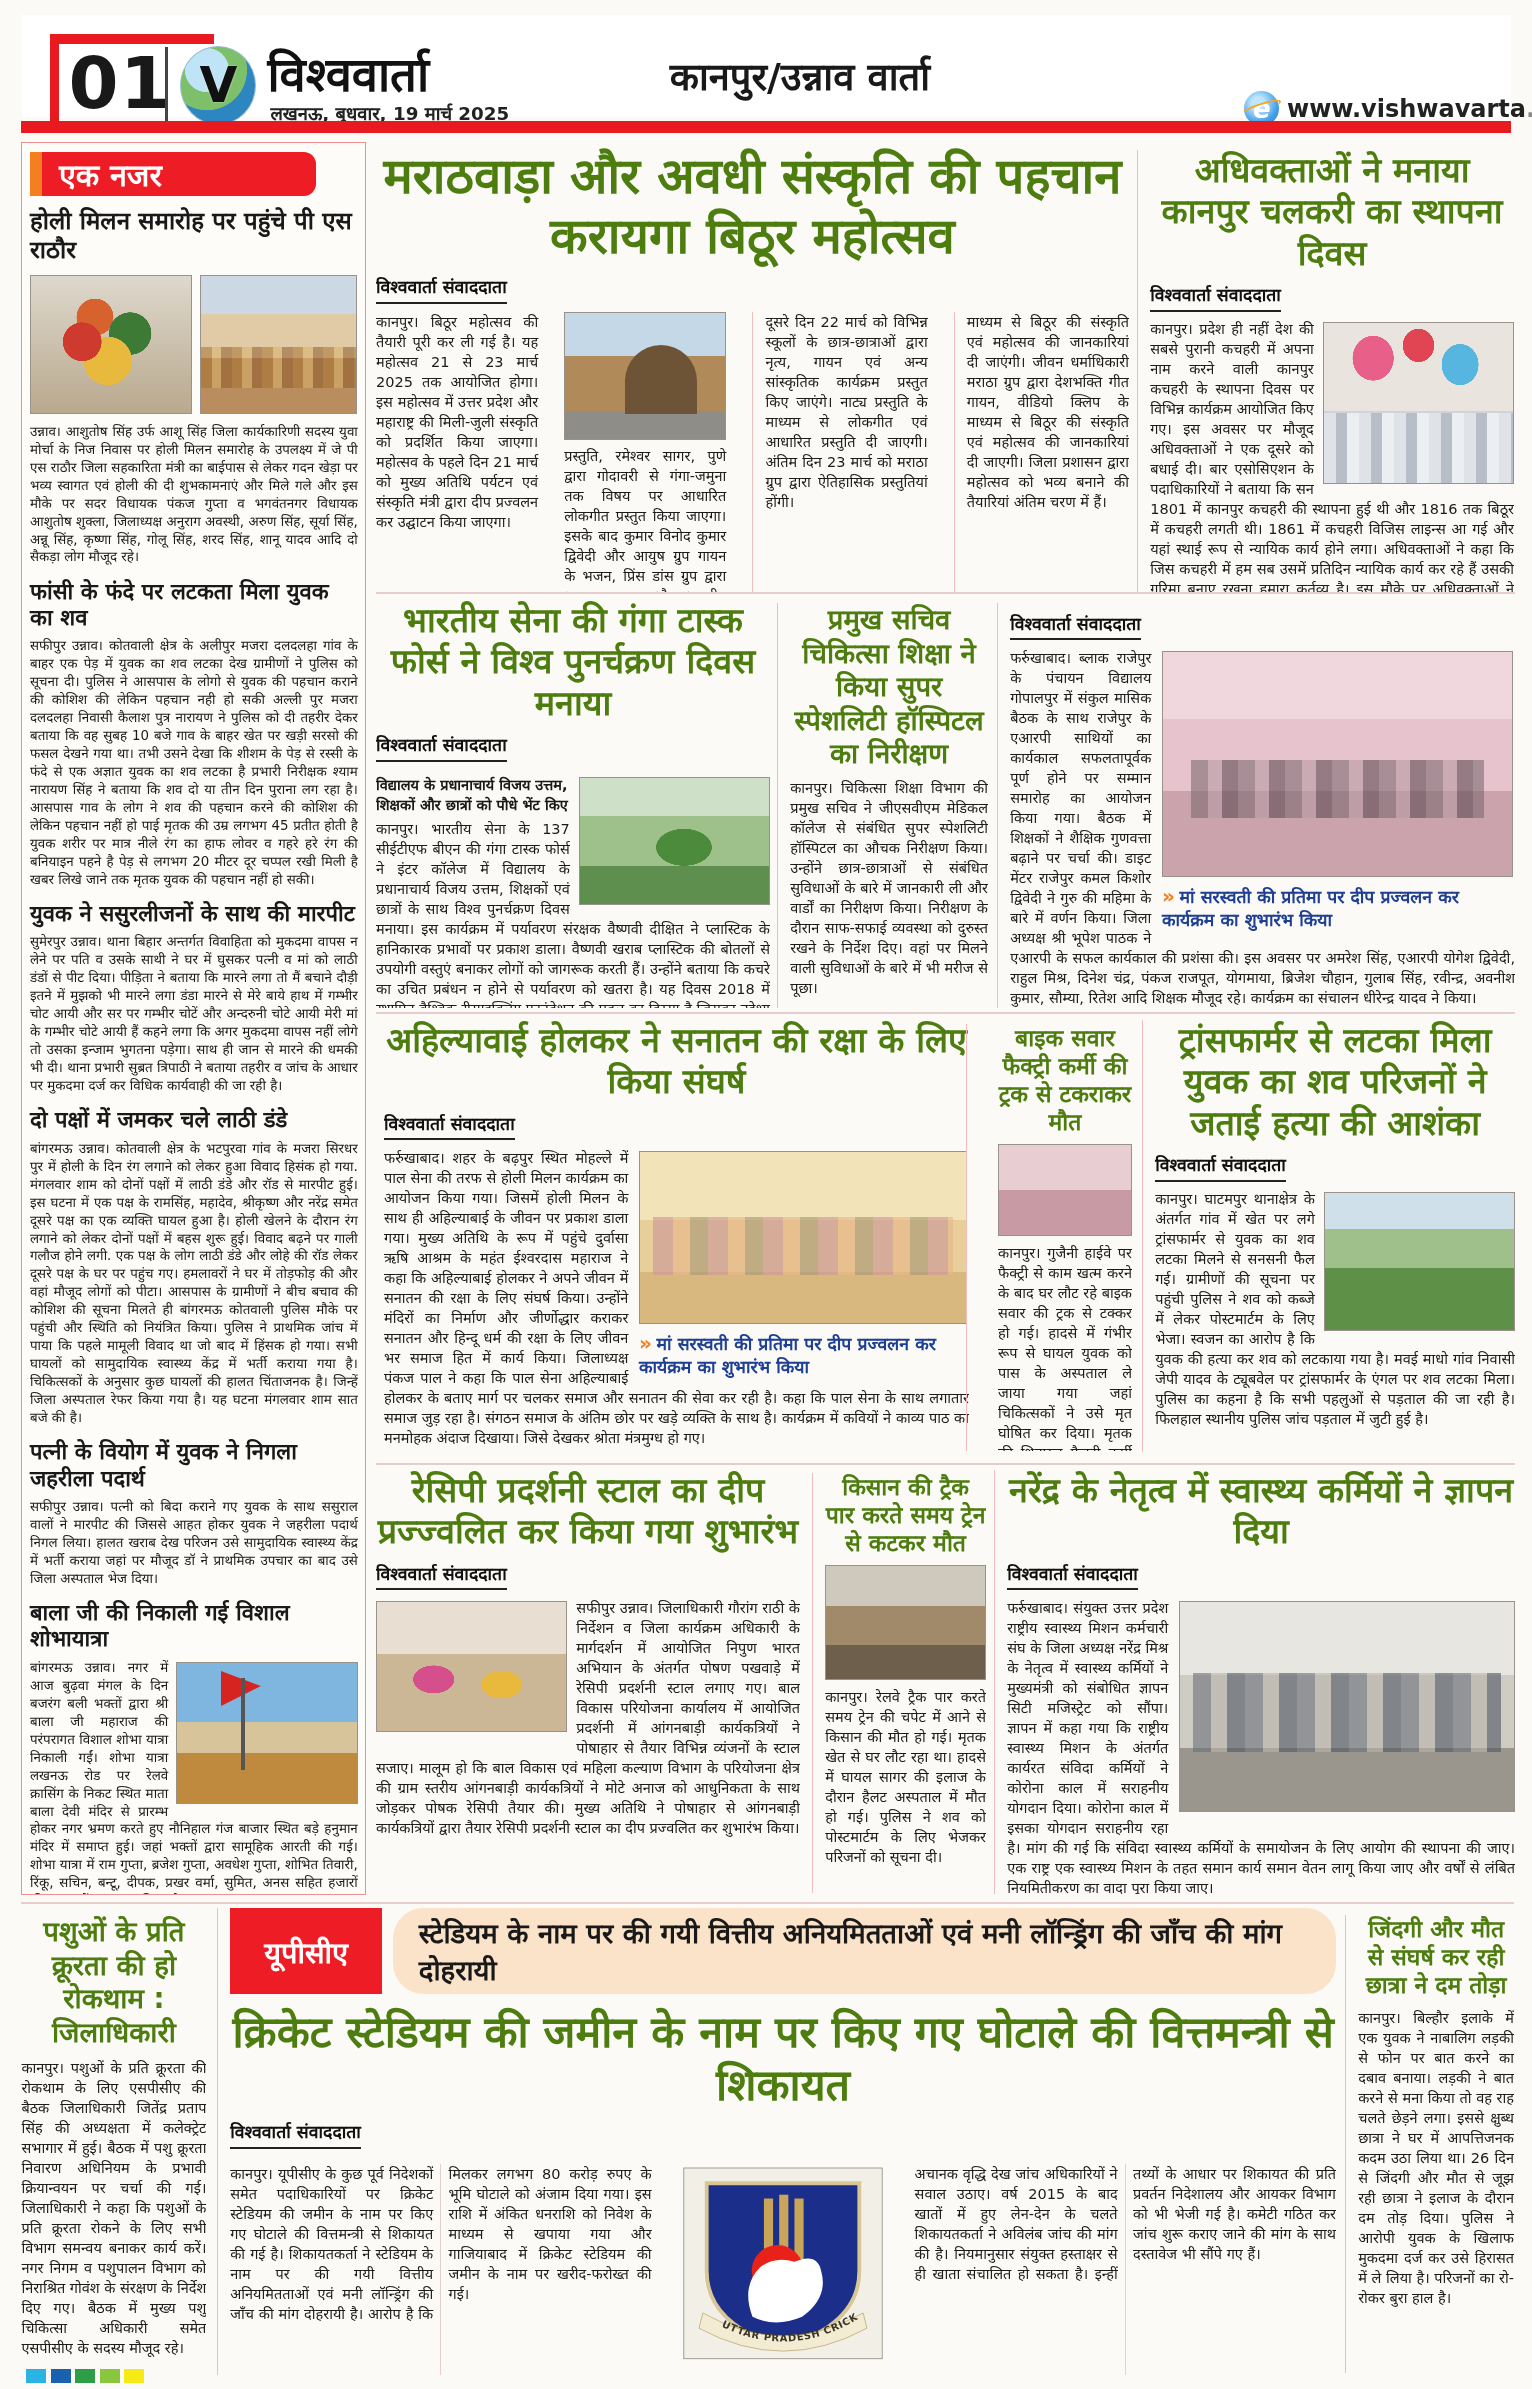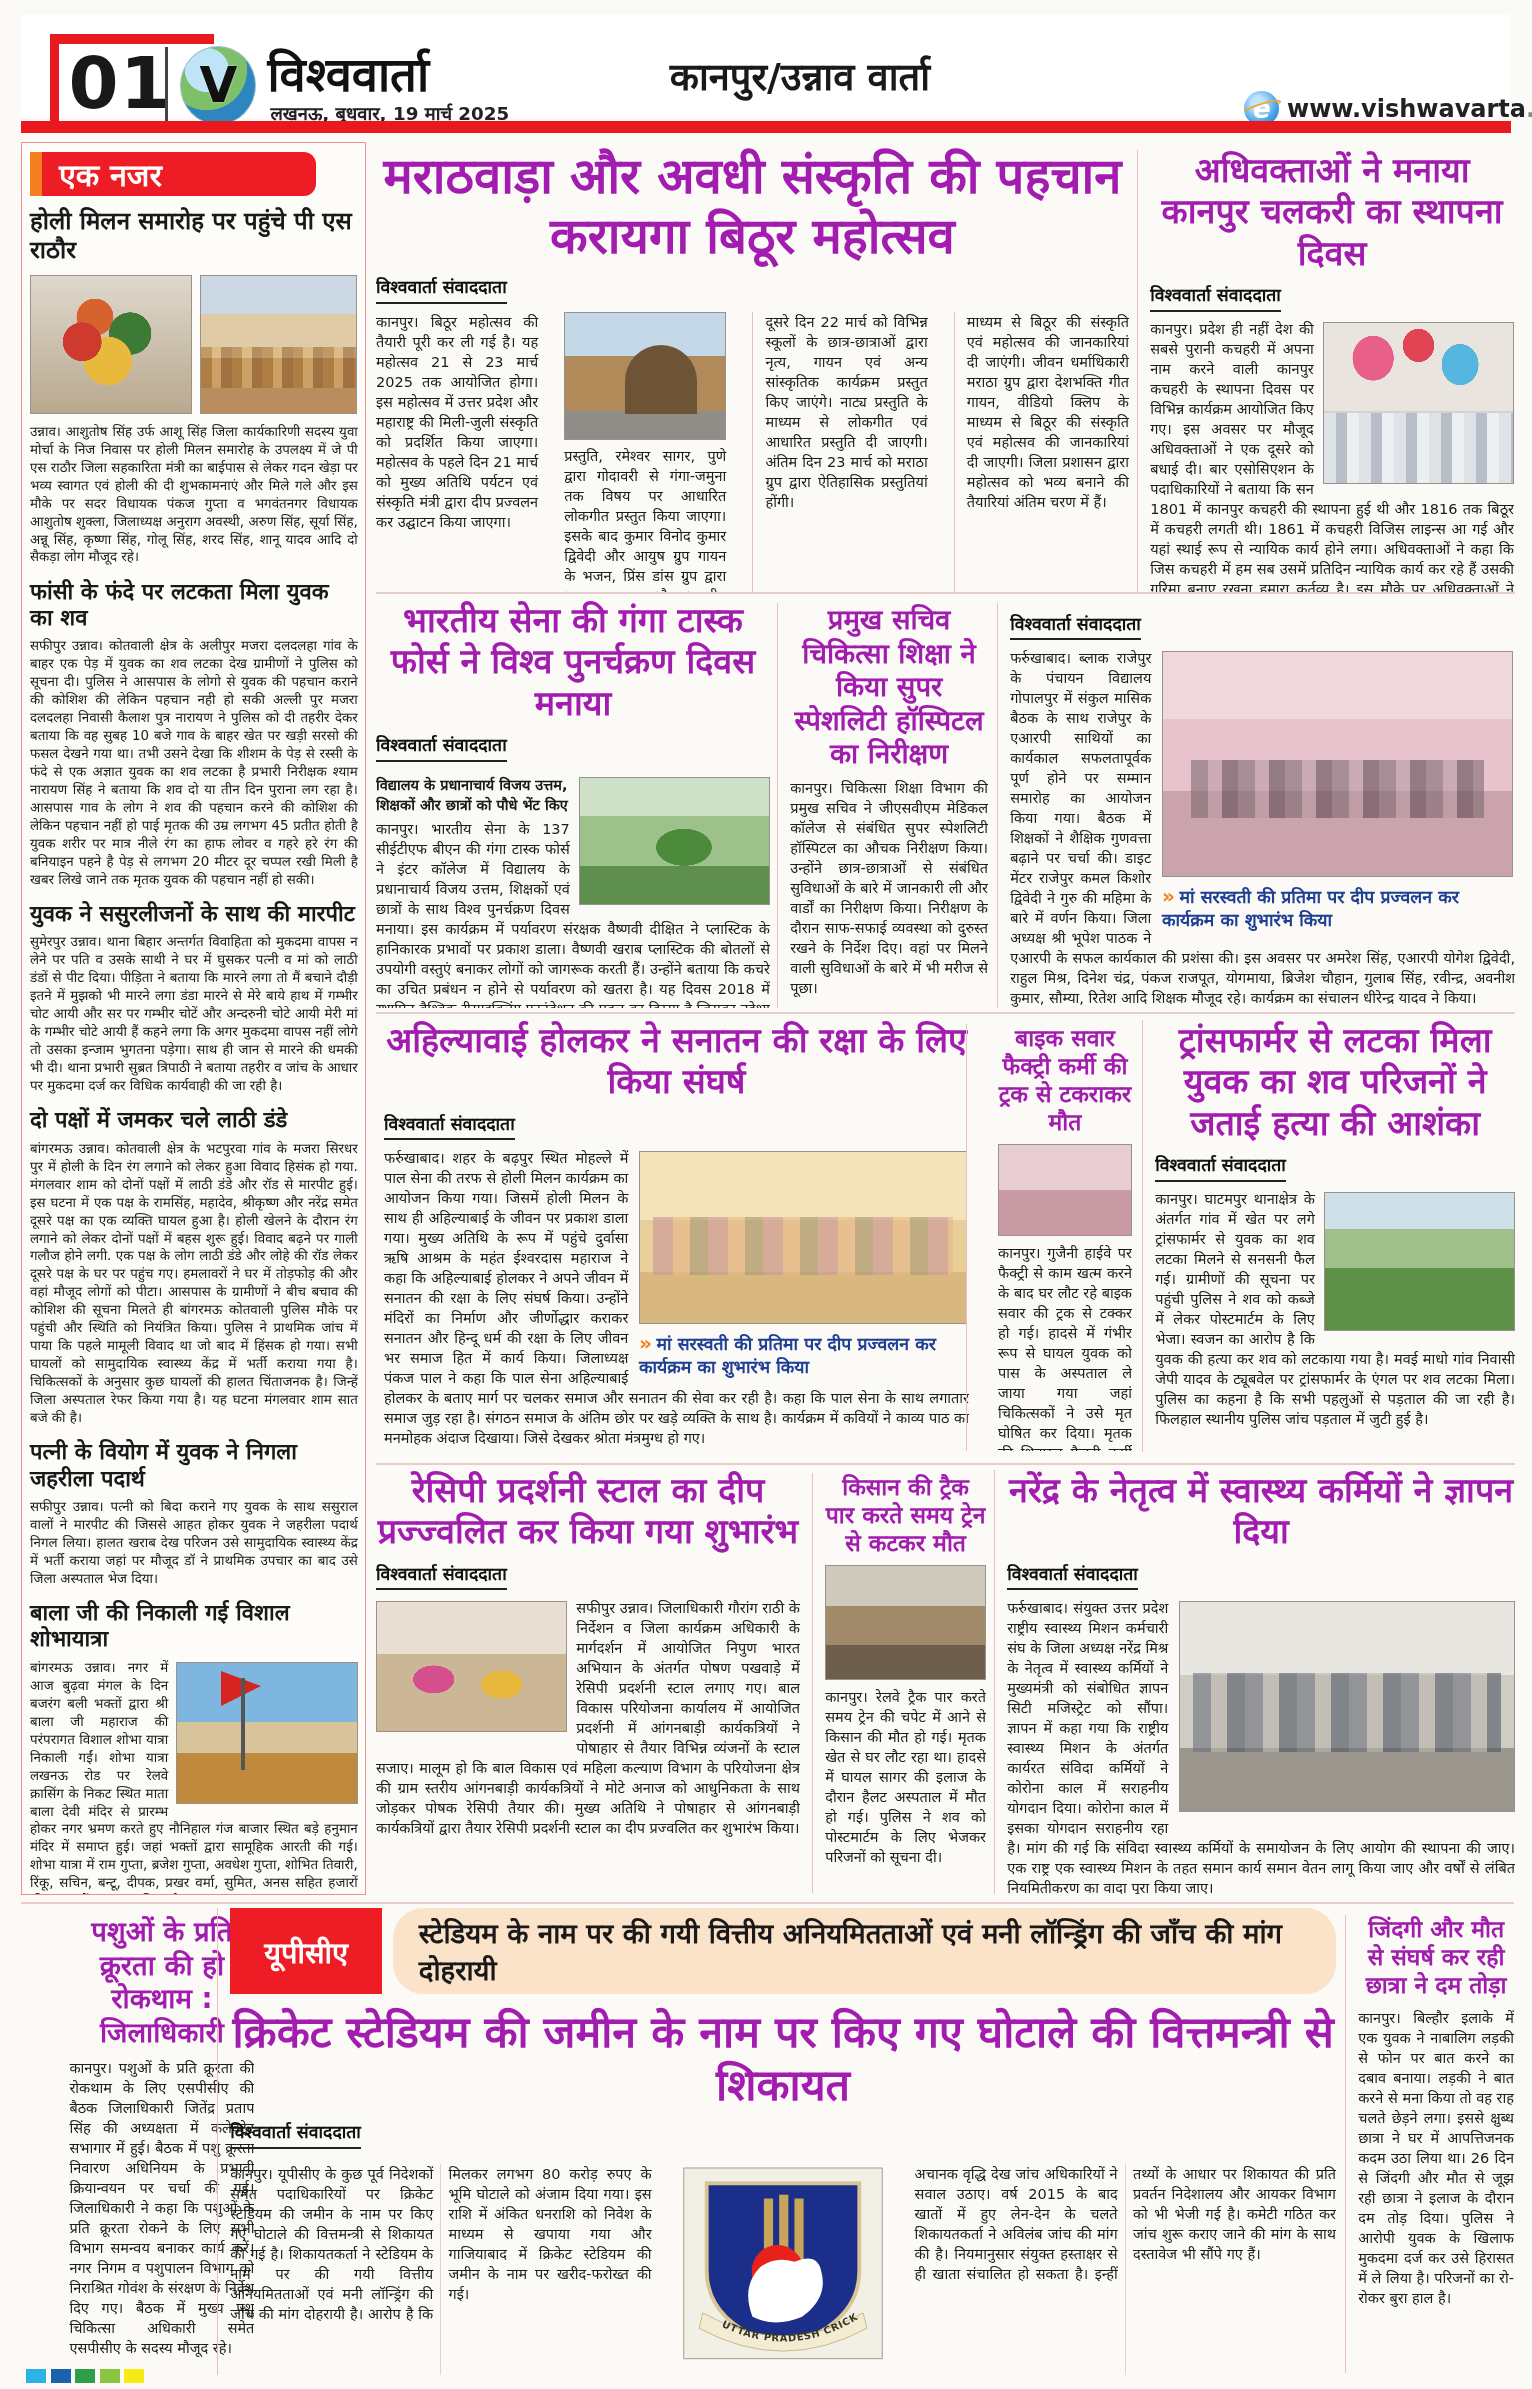--- a/index.html
+++ b/index.html
@@ -28,21 +28,21 @@
     display:flex; align-items:center; justify-content:center; }
   .ie-icon i { font-style:italic; font-weight:bold; color:#fff; font-size:26px; line-height:1; }
   .ie-icon b { position:absolute; left:-3.1px; top:12.2px; width:41px; height:9.2px; border-radius:50%;
     border:2.3px solid #f5a623; border-left-color:transparent; border-bottom-color:transparent; transform:rotate(-18deg); }
   .website .url { font-size:24px; font-weight:bold; color:#222; }
   .website .url em { font-style:normal; color:#8a8a8a; }
   .red-rule { position:absolute; left:21.4px; top:121px; width:1490px; height:11.5px; background:#e8191f; }
 
   
   .art { position:absolute; overflow:hidden; }
-  .hl { font-weight:bold; color:#a21caf; text-align:center; line-height:1.22; }
+  .hl { font-weight:bold; color:#4d7c0f; text-align:center; line-height:1.22; }
   .h-xl { font-size:49px; }
   .h-lg { font-size:34px; }
   .h-md { font-size:27.5px; }
   .h-sm { font-size:23px; }
   .byline { display:inline-block; font-size:17.6px; font-weight:bold; color:#111;
     border-bottom:2.3px solid #222; padding-bottom:3.8px; margin:7.6px 0 7.6px; }
   .body-t { font-size:14.5px; line-height:1.38; text-align:justify; color:#1b1b1b; }
   .body-s { font-size:13.4px; line-height:1.34; text-align:justify; color:#1b1b1b; }
   .cols-2 { column-count:2; column-gap:15.3px; column-rule:0.8px solid #e7cfcf; }
   .rule-l { border-left:1.5px solid #f0bcbc; padding-left:12.2px; }
@@ -293,21 +293,21 @@
       <div class="photo ph-meeting" style="float:right; margin:3.1px 0 6.1px 10.7px;"></div>
       <div class="body-t">फर्रुखाबाद। संयुक्त उत्तर प्रदेश राष्ट्रीय स्वास्थ्य मिशन कर्मचारी संघ के जिला अध्यक्ष नरेंद्र मिश्र के नेतृत्व में स्वास्थ्य कर्मियों ने मुख्यमंत्री को संबोधित ज्ञापन सिटी मजिस्ट्रेट को सौंपा। ज्ञापन में कहा गया कि राष्ट्रीय स्वास्थ्य मिशन के अंतर्गत कार्यरत संविदा कर्मियों ने कोरोना काल में सराहनीय योगदान दिया। कोरोना काल में इसका योगदान सराहनीय रहा है। मांग की गई कि संविदा स्वास्थ्य कर्मियों के समायोजन के लिए आयोग की स्थापना की जाए। एक राष्ट्र एक स्वास्थ्य मिशन के तहत समान कार्य समान वेतन लागू किया जाए और वर्षों से लंबित नियमितीकरण का वादा पूरा किया जाए।</div>
       <div class="cap-blue" style="margin-top:7.6px;">
         <span class="qm">»</span><span>राष्ट्रीय स्वास्थ्य मिशन में संविदा स्टाफ व प्रोग्राम कर्मियों ने सौंपा ज्ञापन</span>
       </div>
     </div>
   </div>
 
   <div class="hrule" style="left:21.4px; top:1902px; width:1493px;"></div>
 
-  <div class="art" style="left:21.4px; top:1915px; width:185px; height:458px;margin-left:48px;">
+  <div class="art" style="left:21.4px; top:1915px; width:185px; height:458px;">
     <div class="hl h-md">पशुओं के प्रति क्रूरता की हो रोकथाम : जिलाधिकारी</div>
     <div class="body-t" style="margin-top:9.2px;">कानपुर। पशुओं के प्रति क्रूरता की रोकथाम के लिए एसपीसीए की बैठक जिलाधिकारी जितेंद्र प्रताप सिंह की अध्यक्षता में कलेक्ट्रेट सभागार में हुई। बैठक में पशु क्रूरता निवारण अधिनियम के प्रभावी क्रियान्वयन पर चर्चा की गई। जिलाधिकारी ने कहा कि पशुओं के प्रति क्रूरता रोकने के लिए सभी विभाग समन्वय बनाकर कार्य करें। नगर निगम व पशुपालन विभाग को निराश्रित गोवंश के संरक्षण के निर्देश दिए गए। बैठक में मुख्य पशु चिकित्सा अधिकारी समेत एसपीसीए के सदस्य मौजूद रहे।</div>
   </div>
 
   <div class="art rule-l" style="left:217px; top:1908px; width:1119px; height:467px;">
     <div class="kicker-row">
       <div class="kicker">यूपीसीए</div>
       <div class="strip">स्टेडियम के नाम पर की गयी वित्तीय अनियमितताओं एवं मनी लॉन्ड्रिंग की जाँच की मांग दोहरायी</div>
     </div>
     <div class="hl" style="font-size:43px;">क्रिकेट स्टेडियम की जमीन के नाम पर किए गए घोटाले की वित्तमन्त्री से शिकायत</div>

